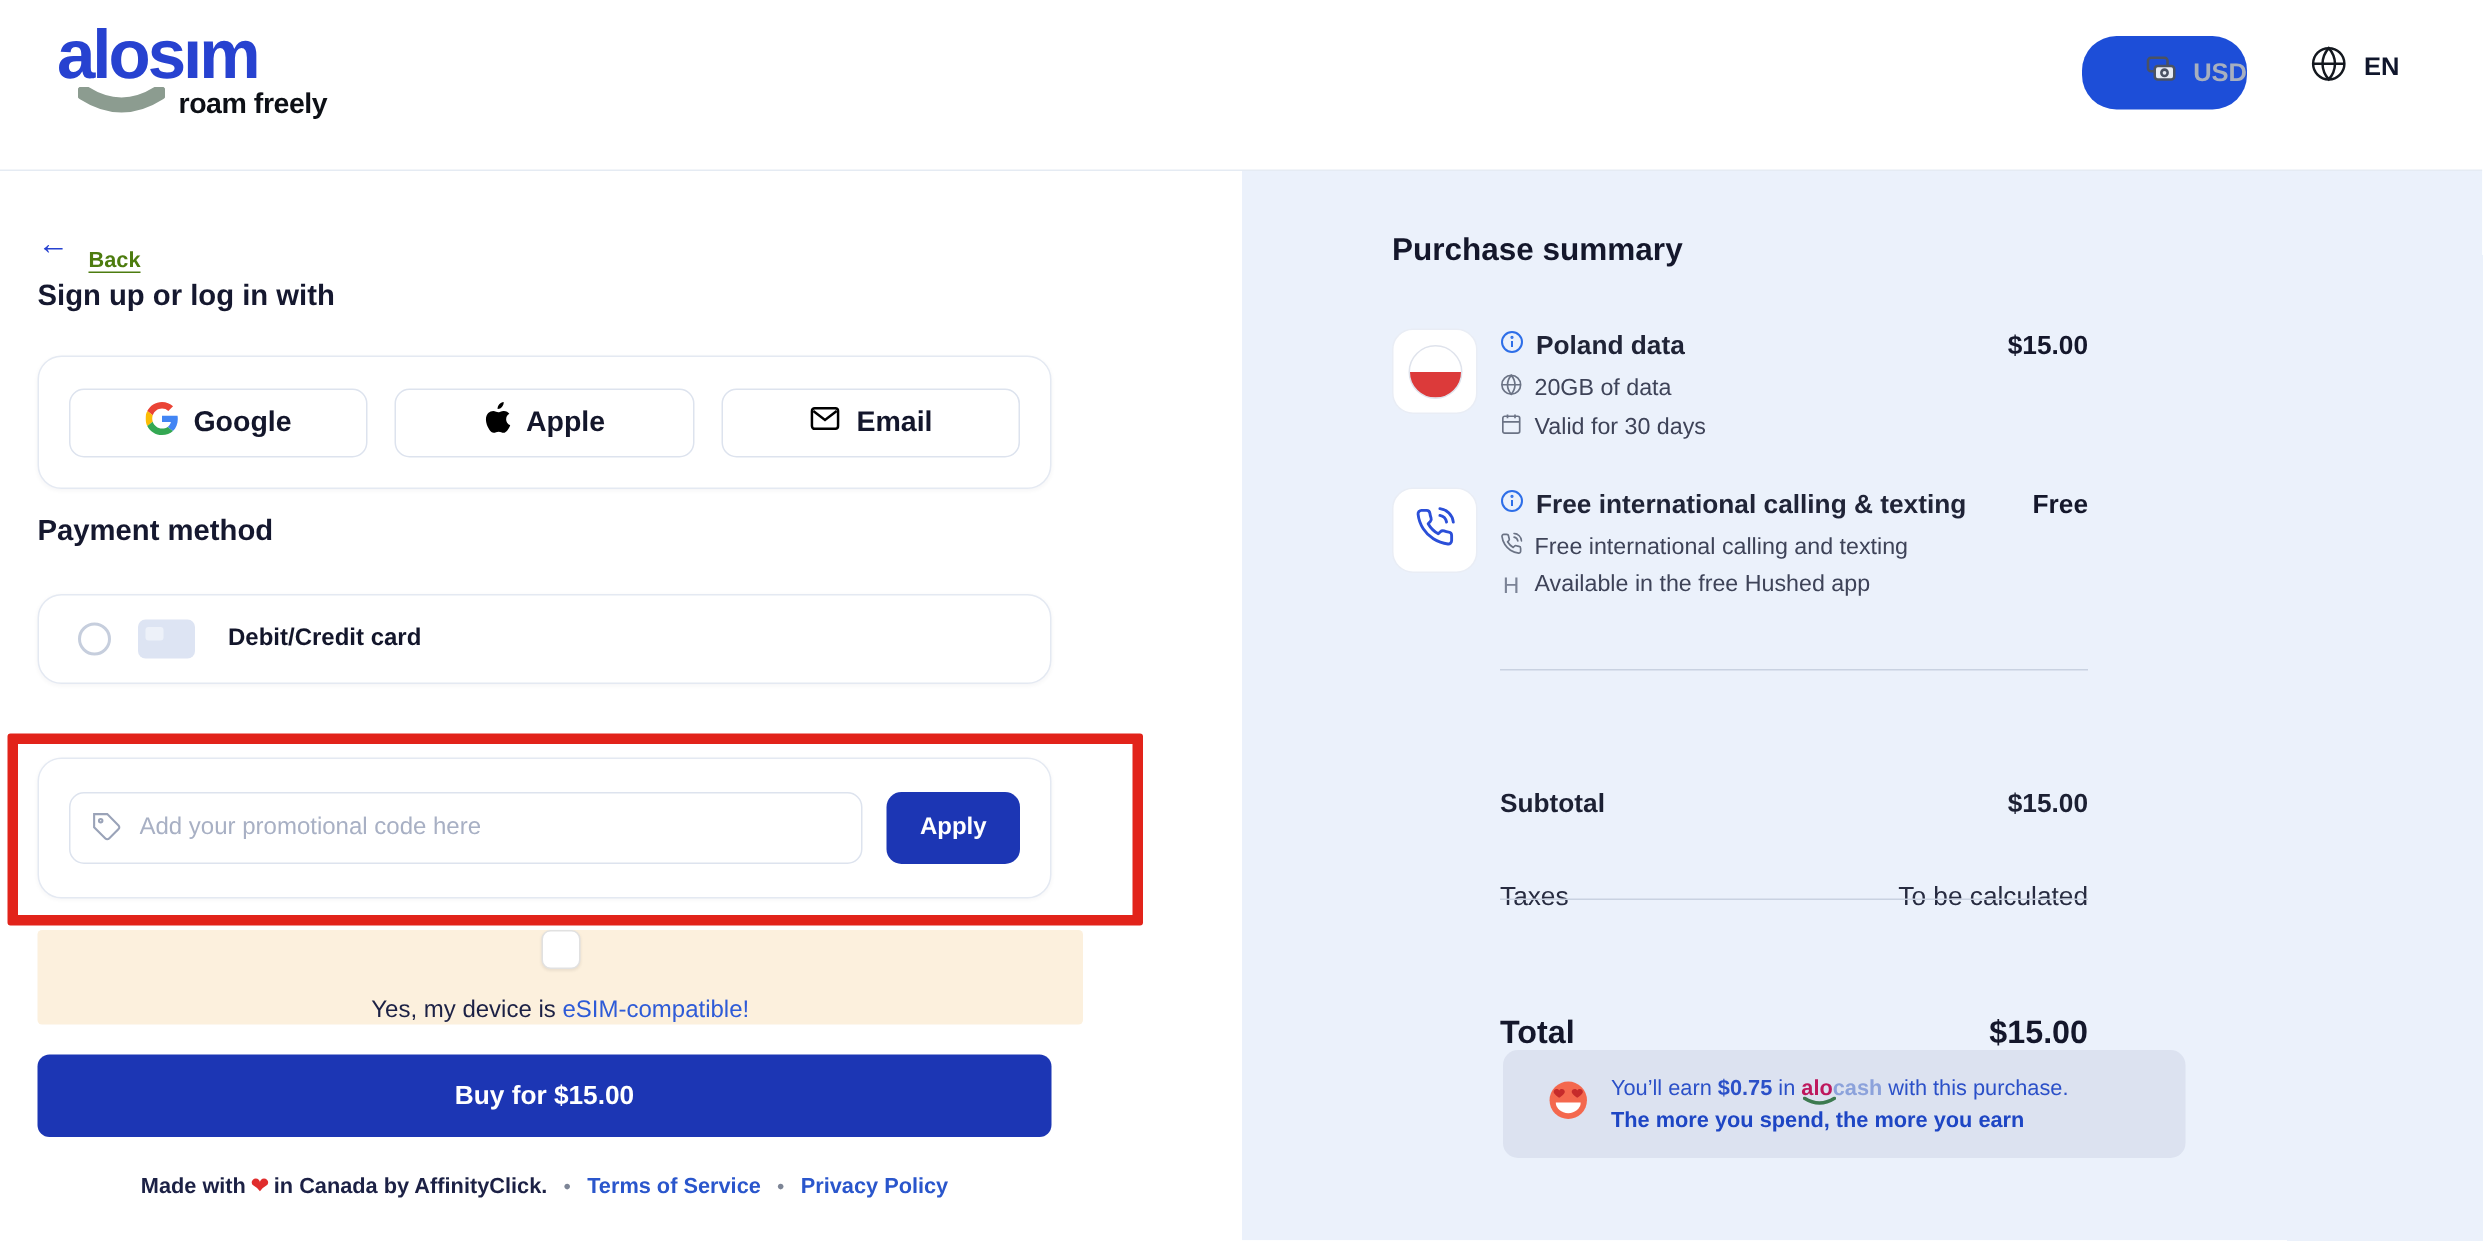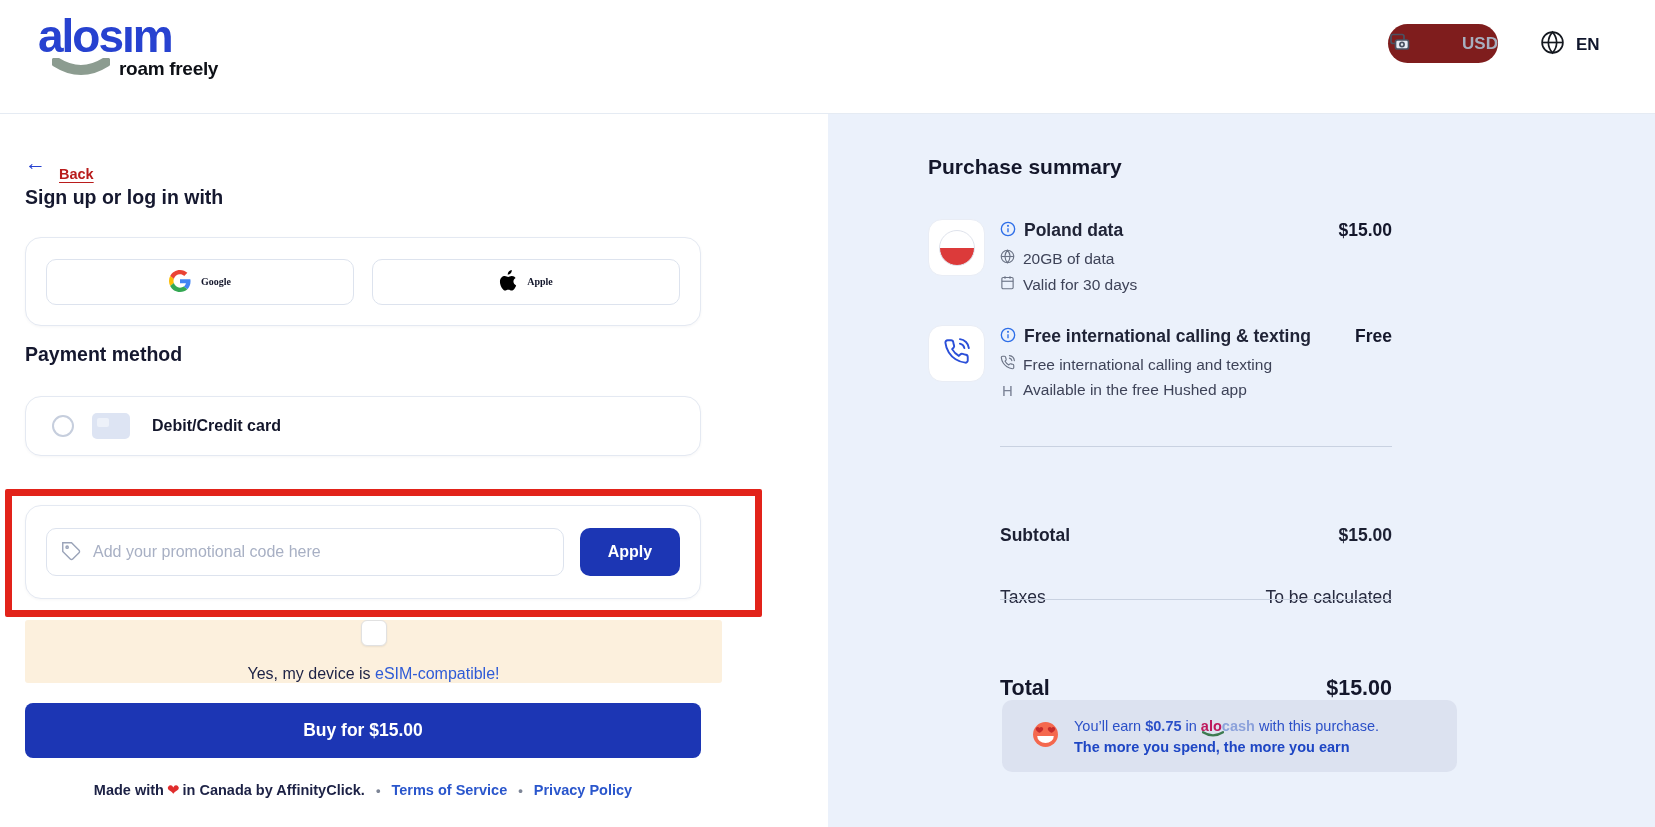--- a/index.html
+++ b/index.html
@@ -6,60 +6,60 @@
   #app{position:relative;width:1655px;height:827px;overflow:hidden;background:#fff;
        font-family:"Liberation Sans","DejaVu Sans",sans-serif;color:#15182f;}
 
   
   .header{position:absolute;left:0;top:0;width:1655px;height:113px;background:#fff;
           border-bottom:1px solid #e5ebf3;z-index:3;}
   .logo{position:absolute;left:38px;top:13px;cursor:pointer;}
   .logo-wordmark{font-size:46px;font-weight:bold;color:#2742d0;letter-spacing:-2px;line-height:1;}
   .logo-sub{display:flex;align-items:center;margin-top:-1px;margin-left:14px;}
   .logo-tagline{font-size:19px;font-weight:bold;color:#0d1016;letter-spacing:-0.3px;margin-left:9px;}
-  .currency-pill{position:absolute;left:1388px;top:24px;width:110px;height:39px;border-radius:23px;
-          background:#7f1d1d;display:flex;align-items:center;justify-content:space-between;gap:9px;cursor:pointer;}
+  .currency-pill{position:absolute;left:1388px;top:24px;width:110px;height:49px;border-radius:23px;
+          background:#1d4ed8;display:flex;align-items:center;justify-content:flex-end;gap:9px;cursor:pointer;}
   .currency-label{color:#a7afbf;font-size:17px;font-weight:bold;}
   .lang{position:absolute;left:1540px;top:30px;display:flex;align-items:center;gap:11px;cursor:pointer;}
   .lang-label{font-size:17px;font-weight:bold;color:#10162c;}
 
   
   .panel-right{position:absolute;left:828px;top:113px;width:827px;height:714px;background:#ebf1fb;}
 
   
   .back-link{position:absolute;left:25px;top:142px;display:flex;align-items:center;gap:13px;cursor:pointer;}
   .back-arrow{color:#2742d0;font-size:21px;font-weight:bold;line-height:1;}
-  .back-text{color:#b91c1c;font-size:14.5px;font-weight:bold;text-decoration:underline;text-underline-offset:3px;margin-top:24px;}
+  .back-text{color:#4d7c0f;font-size:14.5px;font-weight:bold;text-decoration:underline;text-underline-offset:3px;margin-top:24px;}
   .h-left{position:absolute;left:25px;font-size:19.5px;font-weight:bold;color:#15182f;}
   #signin-heading{top:186px;}
   #payment-heading{top:343px;}
 
   .card{position:absolute;left:25px;width:676px;background:#fff;border:1px solid #e4e9f2;
         border-radius:16px;box-sizing:border-box;box-shadow:0 1px 3px rgba(20,30,60,0.04);}
   .login-card{top:237px;height:89px;display:flex;align-items:center;gap:18px;padding:0 20px;}
   .provider-btn{flex:1;height:46px;border:1px solid #dde3ee;border-radius:10px;background:#fff;
-        display:flex;align-items:center;justify-content:center;gap:10px;font-size:10px;font-weight:bold;
-        color:#13162b;cursor:pointer;font-family:Liberation Serif, serif;}
+        display:flex;align-items:center;justify-content:center;gap:10px;font-size:19px;font-weight:bold;
+        color:#13162b;cursor:pointer;font-family:Liberation Sans, sans-serif;}
 
   .pay-card{top:396px;height:60px;display:flex;align-items:center;padding:16px 26px;}
   .radio{width:22px;height:22px;border-radius:50%;border:2px solid #c6cedd;box-sizing:border-box;cursor:pointer;background:#fff;}
   .chip{width:38px;height:26px;background:#dde4f3;border-radius:5px;margin-left:18px;position:relative;}
   .chip::after{content:"";position:absolute;left:5px;top:5px;width:12px;height:9px;background:#edf1f9;border-radius:2px;}
   .pay-label{margin-left:22px;font-size:16px;font-weight:bold;color:#13162b;}
 
   .annotation{position:absolute;left:5px;top:489px;width:757px;height:128px;border:7px solid #e2231a;
         box-sizing:border-box;pointer-events:none;z-index:6;border-radius:2px;}
 
   .promo-card{top:505px;height:94px;display:flex;align-items:center;padding:0 20px;}
   .promo-input-wrap{position:relative;flex:1;height:48px;}
   .promo-input{width:100%;height:48px;border:1px solid #dde3ee;border-radius:10px;padding:0 12px 0 46px;
         font-size:16px;color:#0369a1;box-sizing:border-box;font-family:inherit;outline:none;background:#fff;}
   .promo-input::placeholder{color:#a8b0c4;}
   .tag-icon{position:absolute;left:15px;top:13px;}
-  .apply-btn{width:100px;height:48px;margin-left:16px;background:#1c36b4;color:#fff;border:none;border-radius:10px;
+  .apply-btn{width:89px;height:48px;margin-left:16px;background:#1c36b4;color:#fff;border:none;border-radius:10px;
         font-size:16px;font-weight:bold;font-family:inherit;cursor:pointer;}
 
   .esim-row{position:absolute;left:25px;top:620px;width:697px;height:63px;background:#fcf0dd;border-radius:3px;
         display:flex;align-items:center;padding:0 20px;box-sizing:border-box;gap:19px;flex-direction:column;}
   .checkbox{width:24px;height:24px;background:#fff;border:1px solid #e1e1e1;border-radius:6px;
         box-shadow:0 1px 2px rgba(0,0,0,.07);cursor:pointer;flex:none;}
   .esim-text{font-size:16px;color:#1c2145;}
   .esim-link{color:#2e5bd7;cursor:pointer;}
 
   .buy-btn{position:absolute;left:25px;top:703px;width:676px;height:55px;background:#1c36b4;border:none;
@@ -164,20 +164,29 @@
       <span>Google</span>
     </button>
     <button class="provider-btn">
       <span>
         <svg width="18" height="22" viewBox="0 0 384 512">
             <path fill="#000" d="M318.7 268.7c-.2-36.7 16.4-64.4 50-84.8-18.8-26.9-47.2-41.7-84.7-44.6-35.5-2.8-74.3 20.7-88.5 20.7-15 0-49.4-19.7-76.4-19.7C63.3 140.3 4.9 183.9 4.9 272.6c0 26.2 4.8 53.3 14.4 81.2 12.8 36.7 59 126.7 107.2 125.2 25.2-.6 43-17.9 75.8-17.9 31.8 0 48.3 17.9 76.4 17.9 48.6-.7 90.4-82.5 102.6-119.3-65.2-30.7-62.6-90-62.6-91zM255.5 73.4c27.3-32.4 24.8-61.9 24-72.5-24.1 1.4-52 16.4-67.9 34.9-17.5 19.8-27.8 44.3-25.6 71.9 26.1 2 49.9-11.4 69.5-34.3z"></path>
           </svg>
       </span>
       <span>Apple</span>
     </button>
+    <button class="provider-btn">
+      <span>
+        <svg width="22" height="22" viewBox="0 0 24 24" fill="none" stroke="#000" stroke-width="1.8">
+          <rect x="2.5" y="4.5" width="19" height="15" rx="2"></rect>
+          <polyline points="3.5,6.5 12,13 20.5,6.5"></polyline>
+        </svg>
+      </span>
+      <span>Email</span>
+    </button>
   </div>
 
   <div class="h-left" id="payment-heading">Payment method</div>
   <div class="card pay-card">
     <div class="radio"></div>
     <div class="chip"></div>
     <div class="pay-label">Debit/Credit card</div>
   </div>
 
   <div class="card promo-card">

